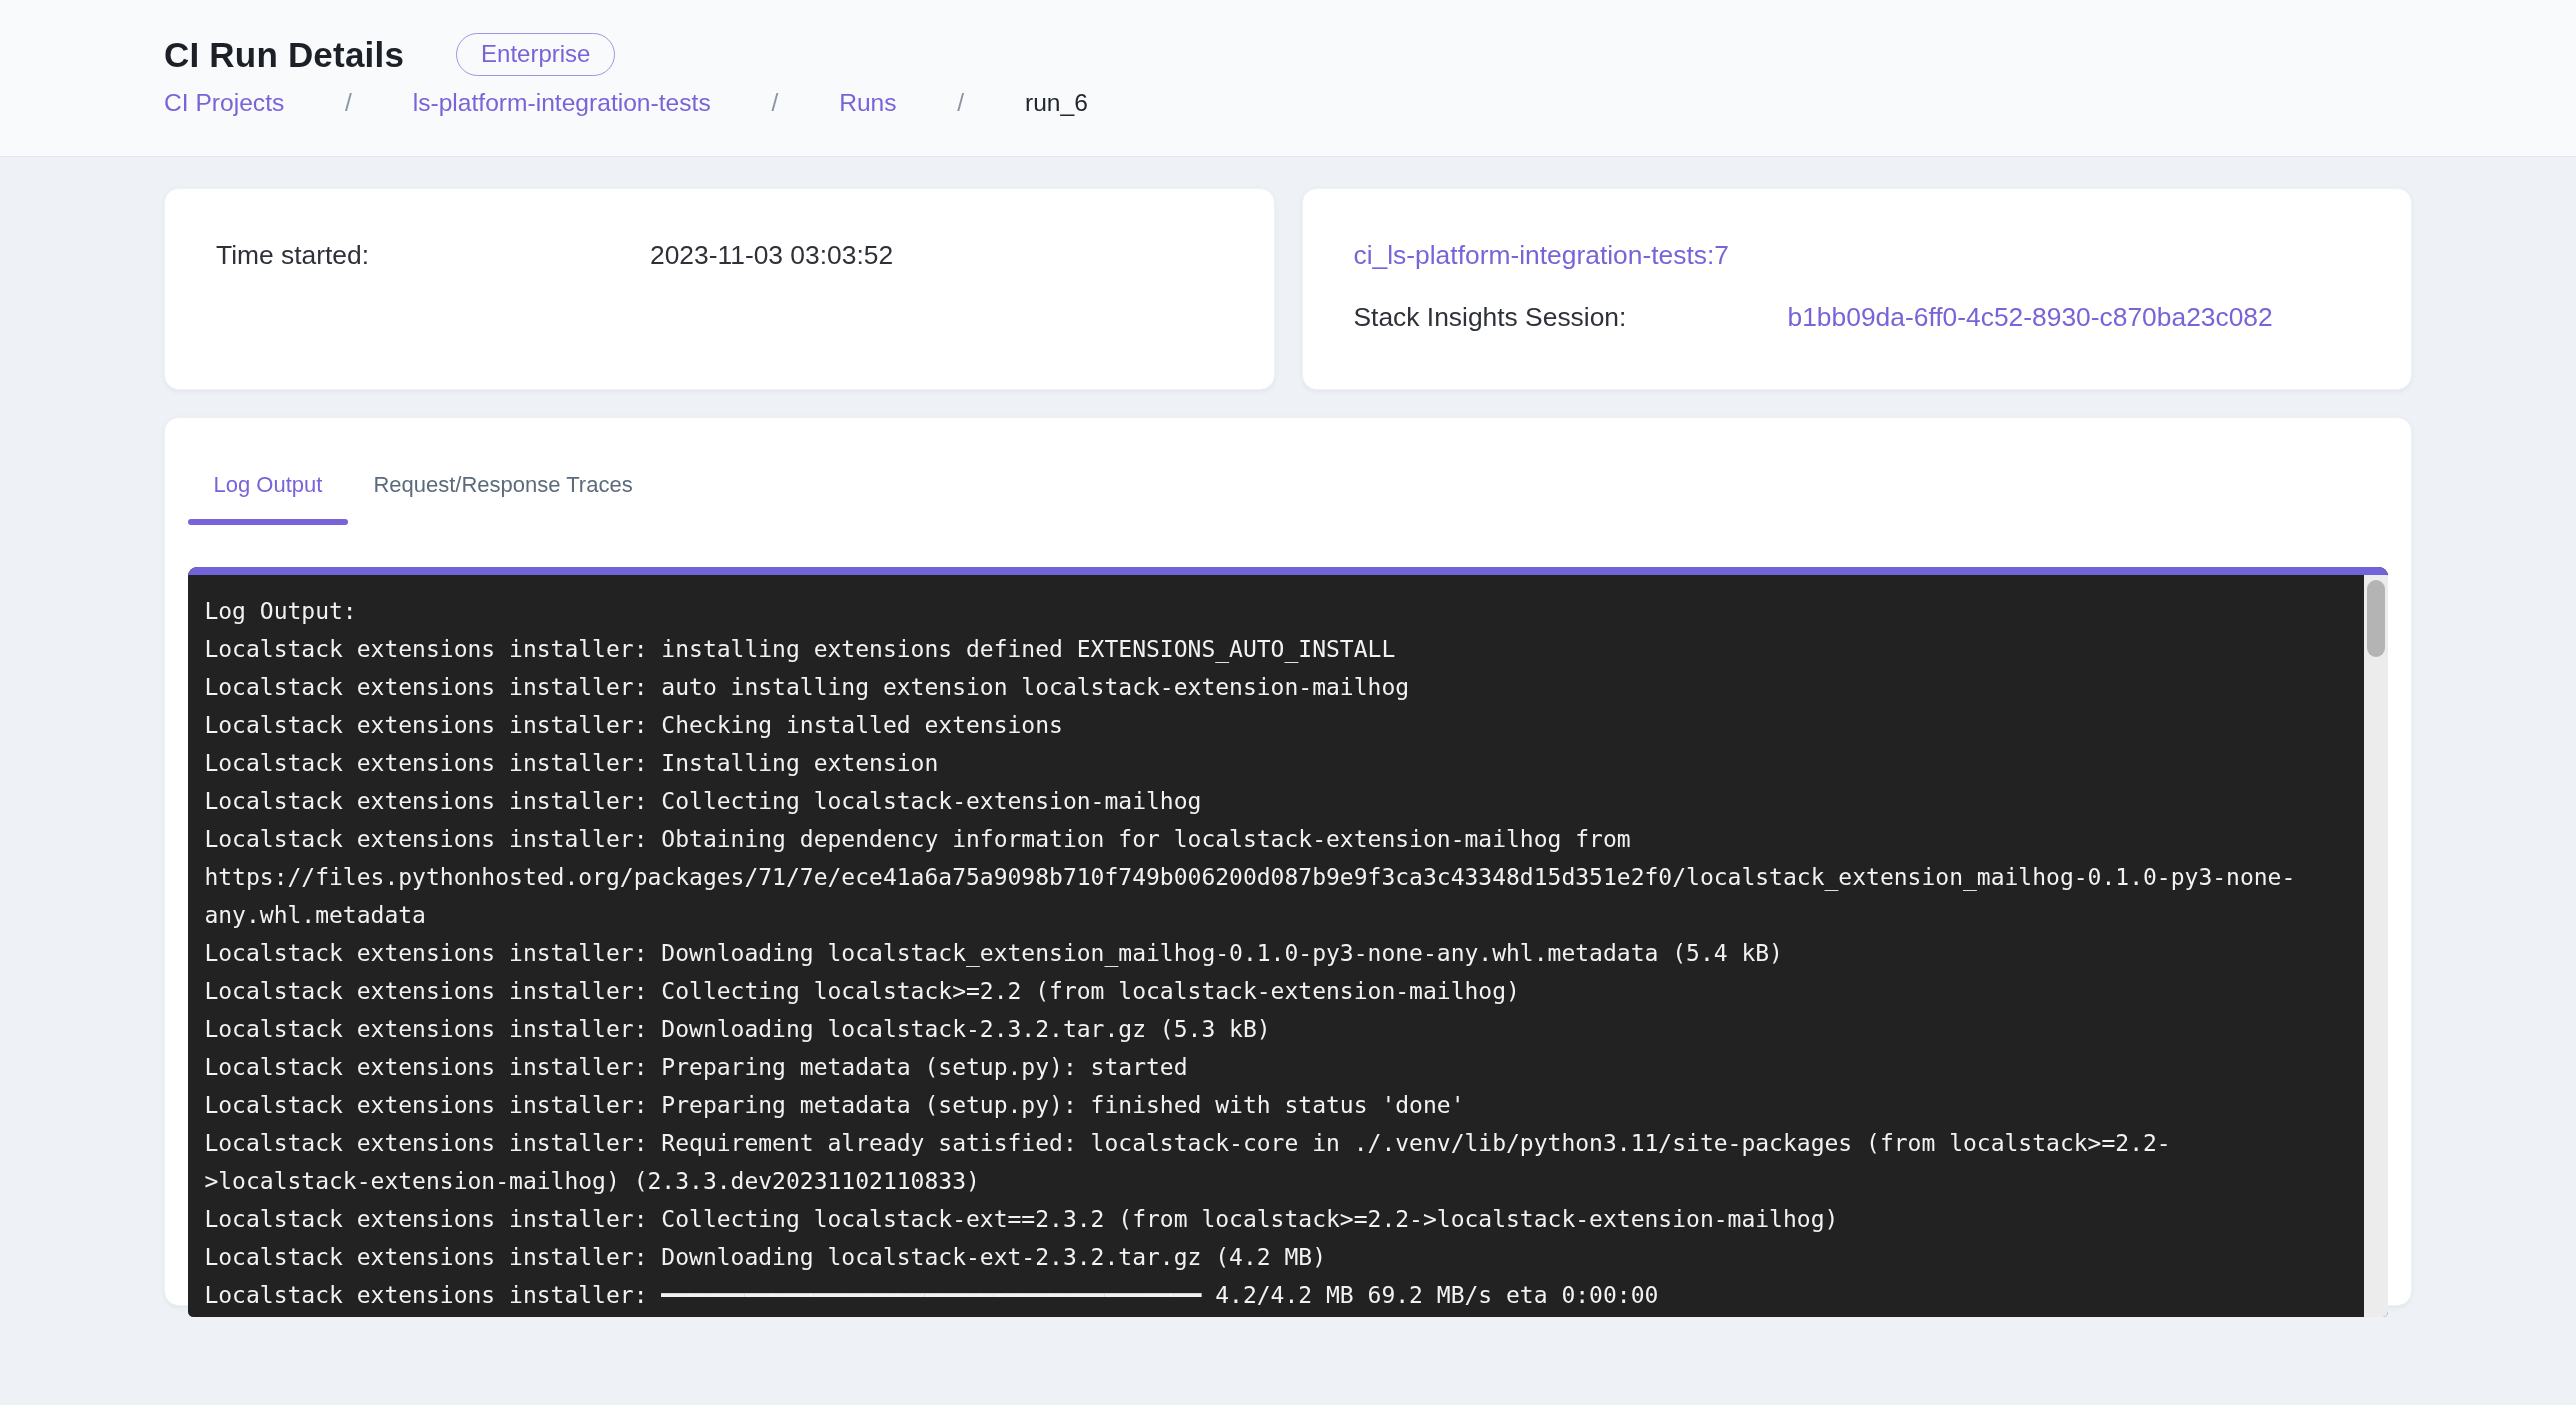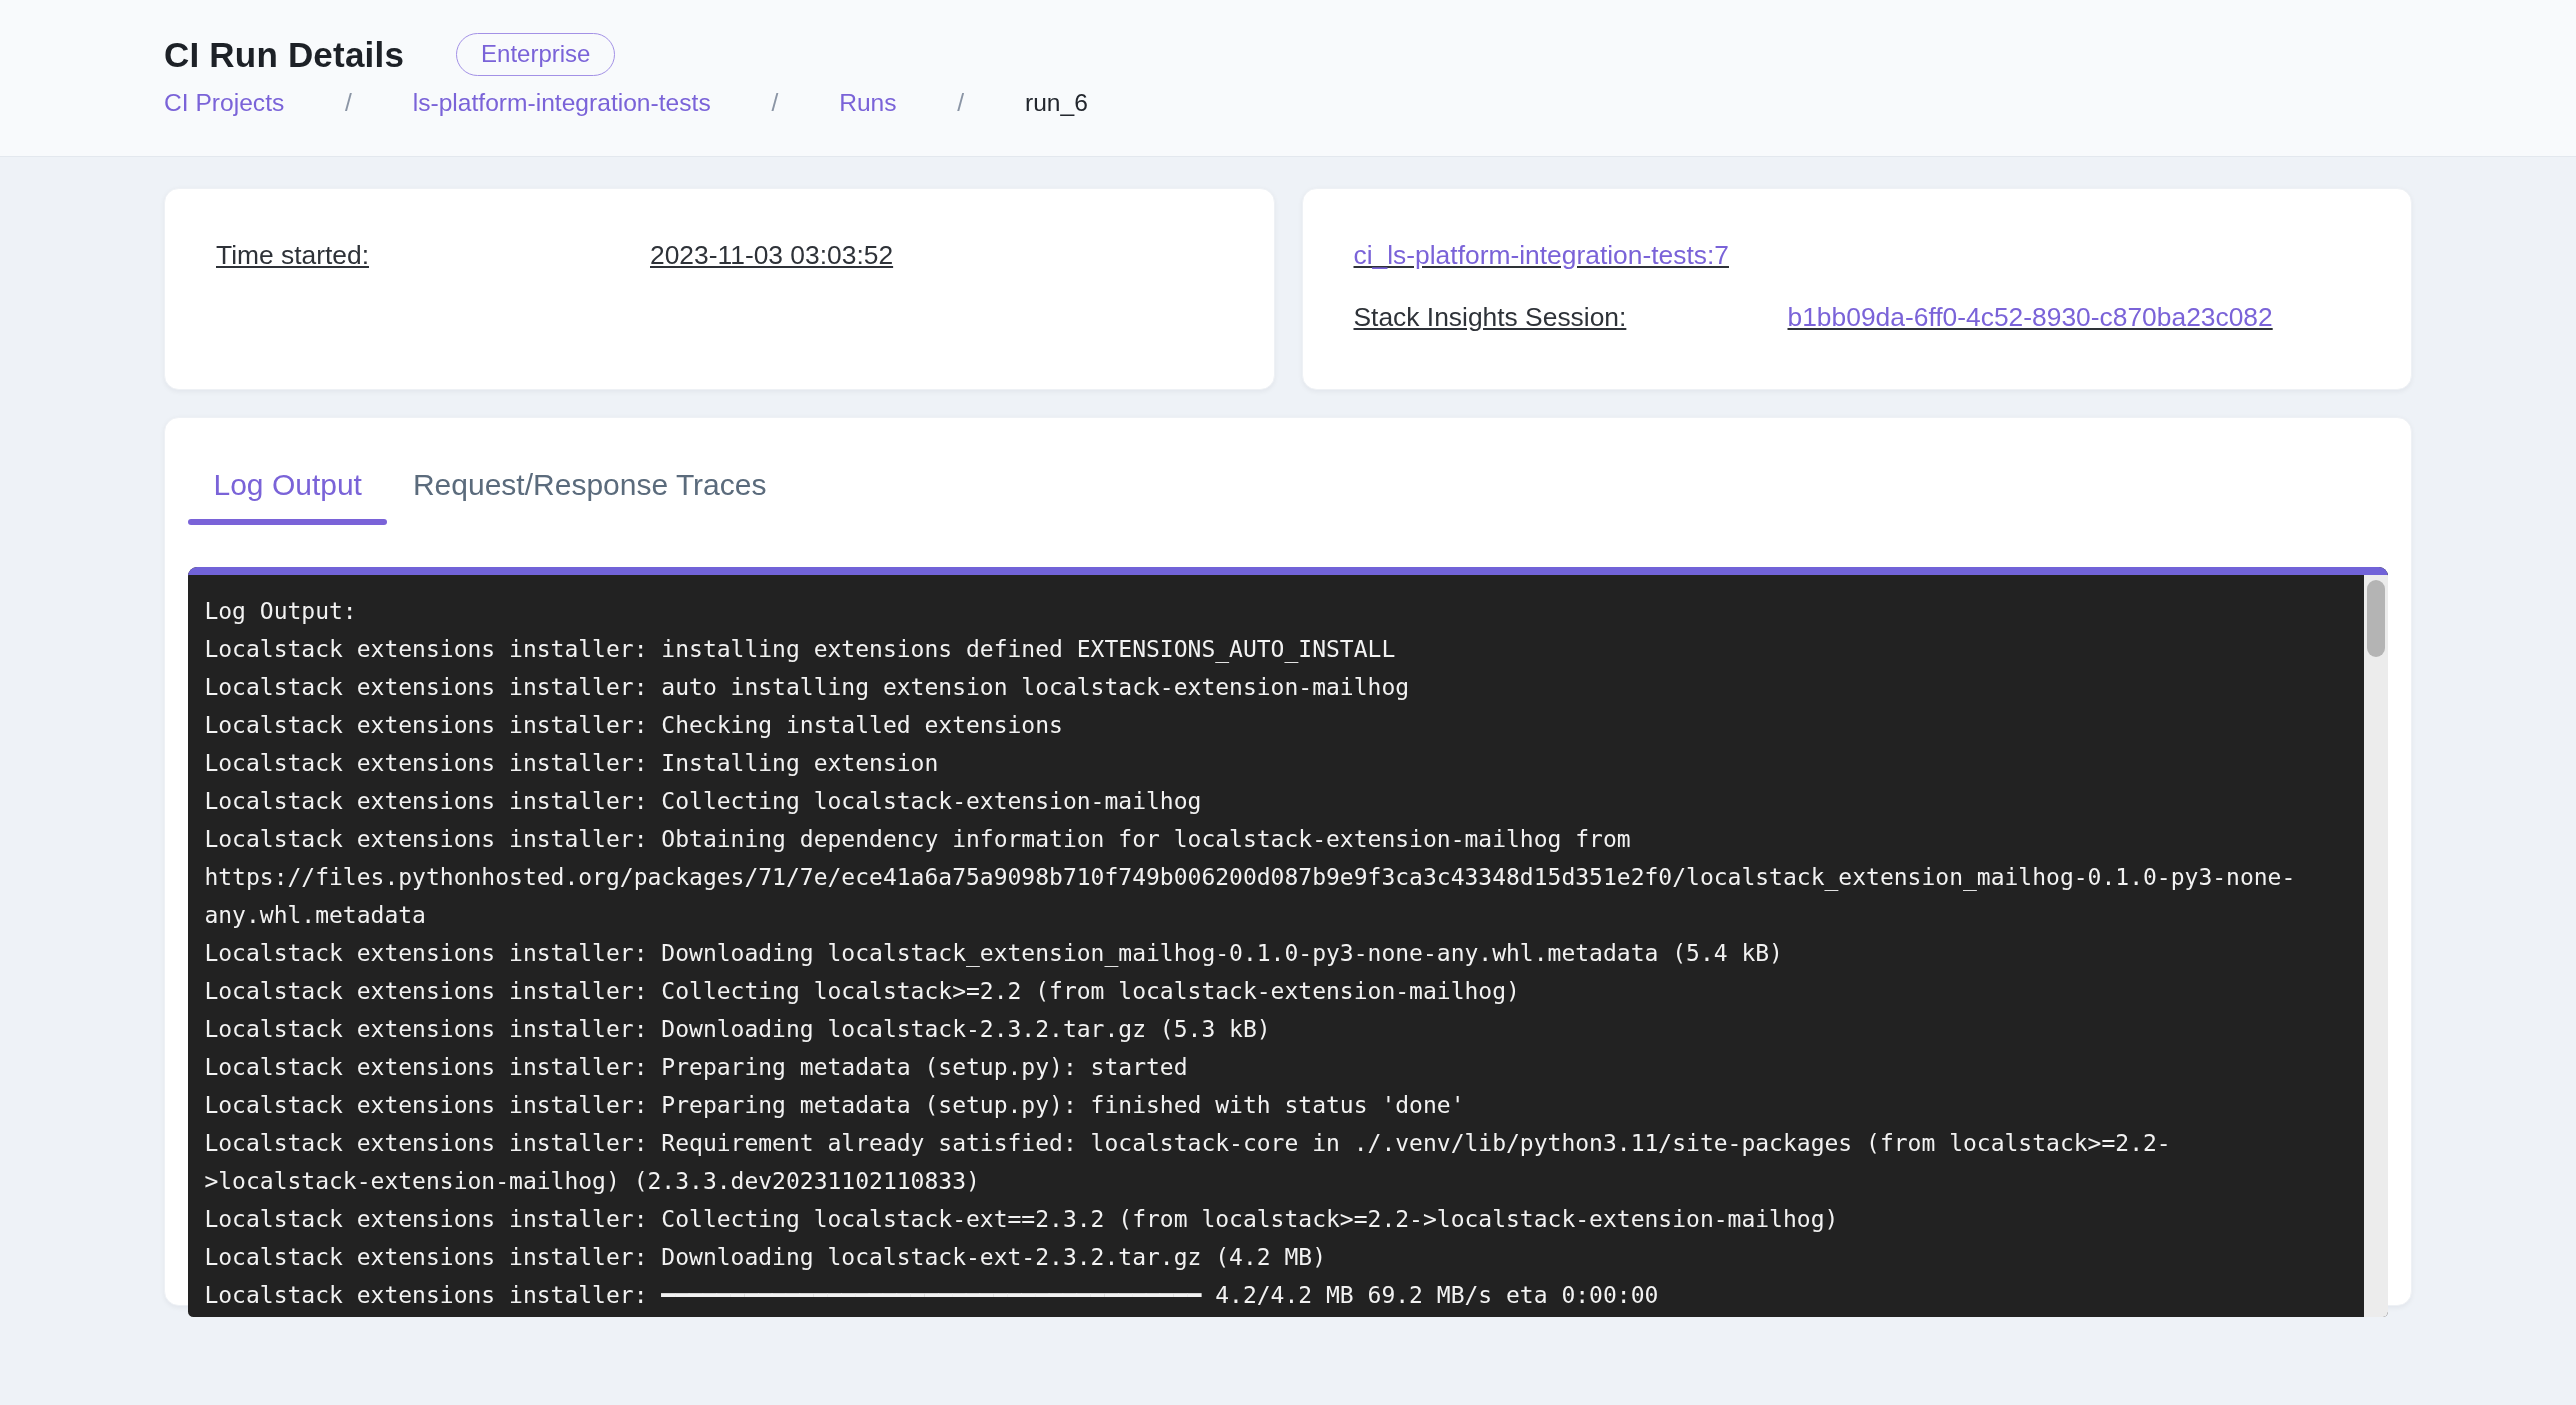--- a/index.html
+++ b/index.html
@@ -39,21 +39,21 @@
     font-size: 24.6px; line-height: 31px;
     display: flex; align-items: center; gap: 48px;
   }
   .bc-link { color: #7a63d8; text-decoration: none; cursor: pointer; }
   .bc-current { color: #23272e; }
   .bc-sep { color: #8b95a5; margin: 0 12.8px; }
 
   
   .cards-row {
     margin: 31px 164px 0 164px;
-    display: grid; grid-template-columns: 1fr 1fr; gap: 27px; text-decoration: underline;
+    display: grid; grid-template-columns: 1fr 1fr; gap: 27px;
   }
   .card {
     background: #ffffff;
     border: 0.9px solid #eef1f5;
     border-radius: 14.6px;
     box-shadow: 0 1.8px 5.5px rgba(15,23,42,0.05);
   }
   .info-card { min-height: 202px; padding: 47px 51px 51px 51px; }
   .info-rows { display: flex; flex-direction: column; gap: 24px; }
   .info-row { display: grid; grid-template-columns: 434px 1fr; font-size: 26.4px; line-height: 38px; }
@@ -67,21 +67,21 @@
     height: 889px;
     padding: 0 23px;
     position: relative;
   }
   .tabs { display: flex; padding-top: 27px; }
   .tab {
     position: relative;
     height: 80px;
     padding: 0 25.5px;
     display: flex; align-items: center;
-    font-size: 30px; font-weight: 500;
+    font-size: 22px; font-weight: 500;
     color: #5b6b7c;
     cursor: pointer;
     background: transparent; border: none;
     font-family: inherit;
   }
   .tab.active { color: #7a63d8; }
   .tab.active::after {
     content: "";
     position: absolute; left: 0; right: 0; bottom: 0;
     height: 6.4px; border-radius: 3.6px;

